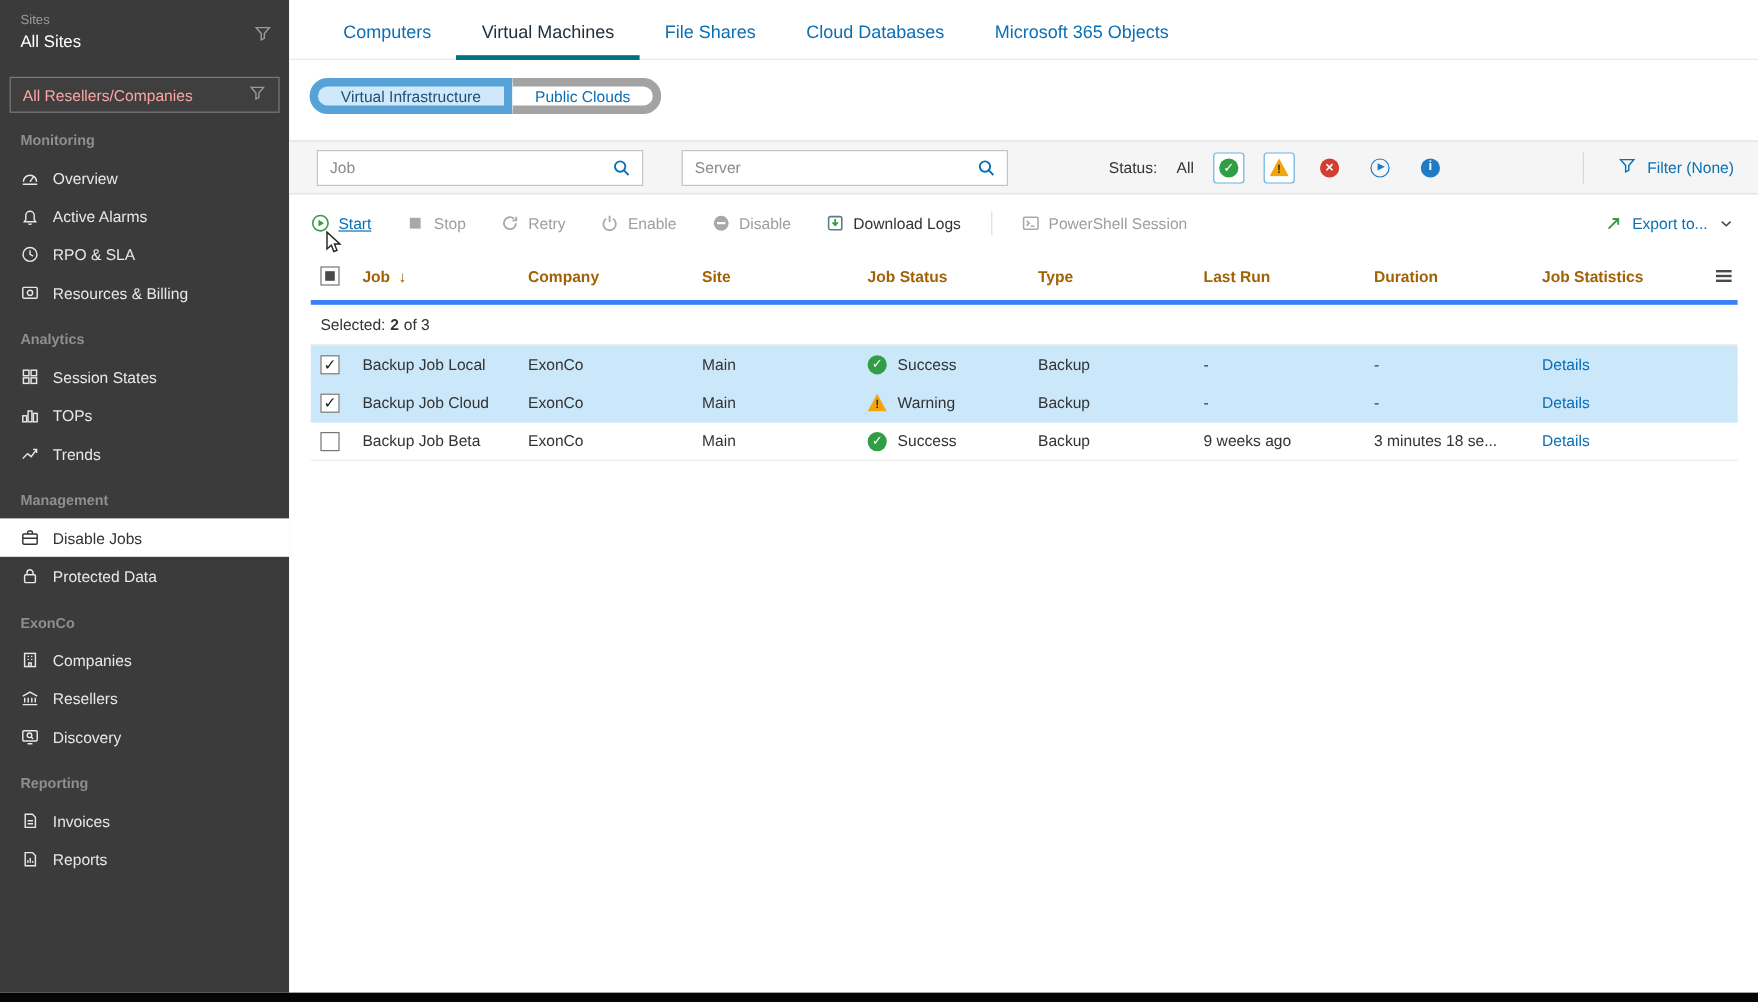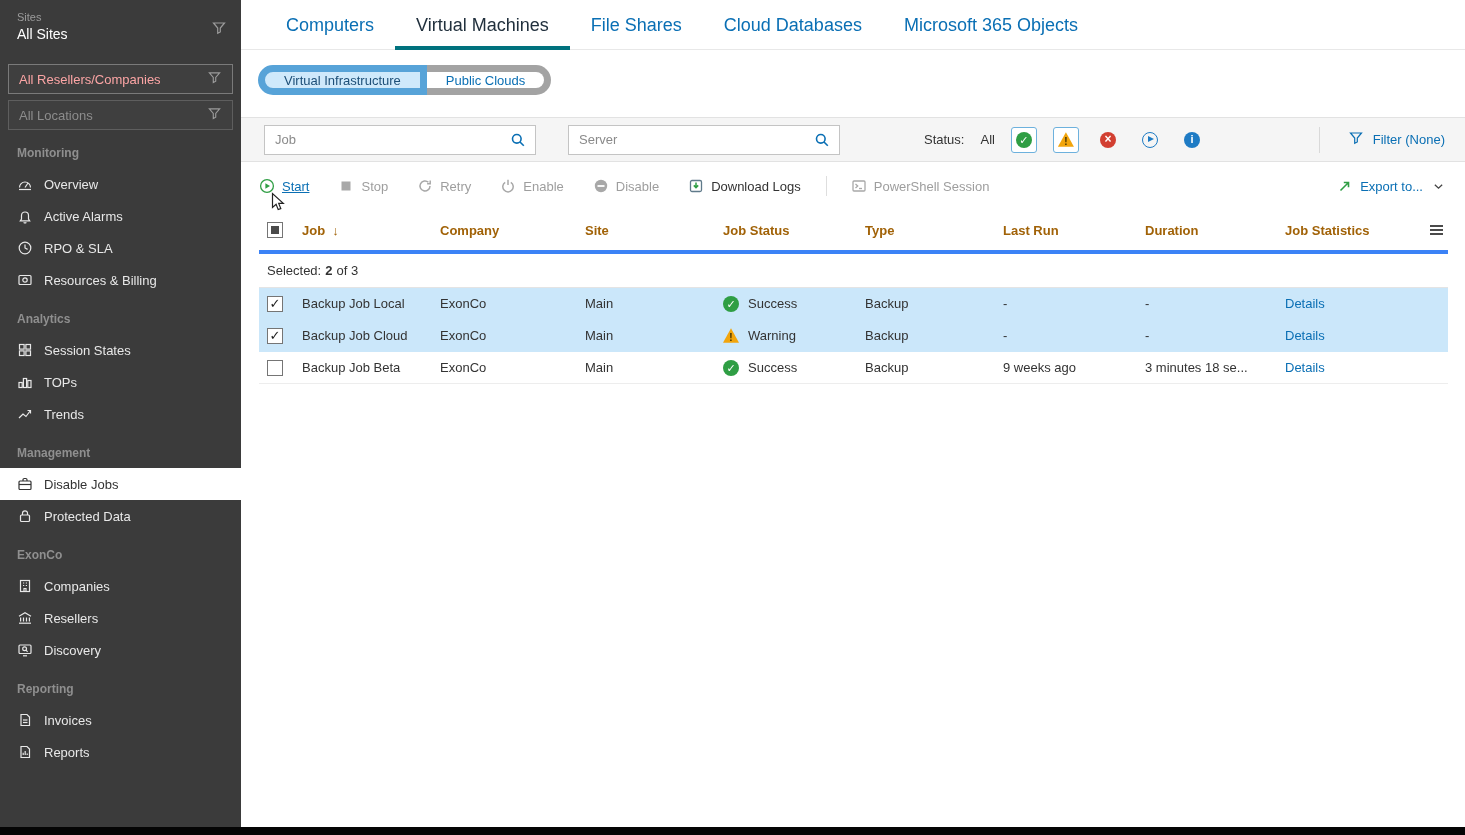--- a/index.html
+++ b/index.html
@@ -21,21 +21,21 @@
   .section-title { color:#8f8f8f; font-weight:bold; font-size:12px; padding:16px 17px 8px; }
   .nav-item { display:flex; align-items:center; gap:11px; height:32px; padding:0 17px; cursor:pointer; color:#e8e8e8; }
   .nav-item.active { background:#ffffff; color:#333; }
   .nav-icon { width:16px; height:16px; display:flex; flex:0 0 16px; }
   .nav-icon svg { stroke:currentColor; fill:none; stroke-width:1.2; width:16px; height:16px; }
 
   
   .main { flex:1; min-width:0; display:flex; flex-direction:column; background:#fff; }
 
   .tabs-row { display:flex; align-items:flex-end; height:50px; padding-left:24px; border-bottom:1px solid #e8e8e8; }
-  .tab { padding:0 21px 13px; font-size:18px; color:#0a6fb4; cursor:pointer; position:relative; white-space:nowrap; }
+  .tab { padding:0 21px 13px; font-size:15px; color:#0a6fb4; cursor:pointer; position:relative; white-space:nowrap; }
   .tab.active { color:#21303d; }
   .tab.active::after { content:""; position:absolute; left:0; right:0; bottom:-1px; height:4px; background:#00727e; }
 
   .subtabs { display:flex; margin:15px 0 0 17px; }
   .subtab { height:30px; display:flex; align-items:center; padding:0 19px; font-size:13px; border:7px solid #a3a3a3; background:#fff; color:#0a6fb4; cursor:pointer; white-space:nowrap; }
   .subtab.active { background:#cfe9fb; border-color:#57a3d8; color:#1d4f78; }
   .subtab:first-child { border-radius:15px 0 0 15px; }
   .subtab:last-child { border-radius:0 15px 15px 0; border-left:none; }
 
   
@@ -121,28 +121,20 @@
     </div>
 
     <div class="side-select first">
       <span>All Resellers/Companies</span>
       <span class="funnel">
         <svg width="15" height="15" viewBox="0 0 16 16">
             <path d="M2.5 3h11L9.3 8v4l-2.6 1.3V8z"></path>
           </svg>
       </span>
     </div>
-    <div class="side-select disabled">
-      <span>All Locations</span>
-      <span class="funnel">
-        <svg width="15" height="15" viewBox="0 0 16 16">
-            <path d="M2.5 3h11L9.3 8v4l-2.6 1.3V8z"></path>
-          </svg>
-      </span>
-    </div>
 
     <div class="section-title">Monitoring</div>
     <div class="nav-item">
       <span class="nav-icon">
           <svg viewBox="0 0 16 16">
             <path d="M2.5 11.5a5.5 5.5 0 1 1 11 0"></path>
             <line x1="8" y1="11.5" x2="11" y2="7"></line>
             <line x1="2" y1="13.5" x2="14" y2="13.5"></line>
           </svg>
         </span>

